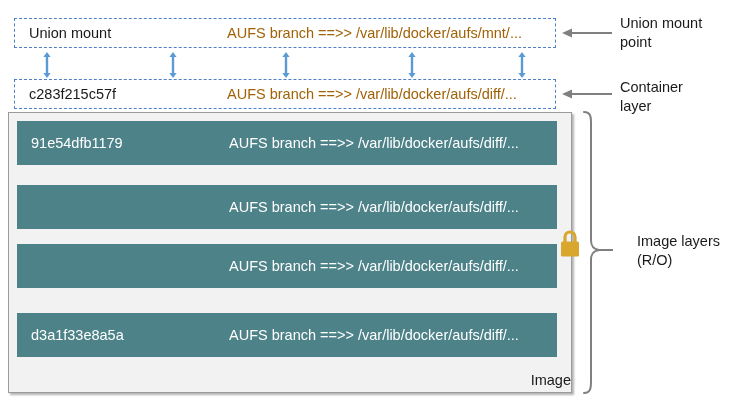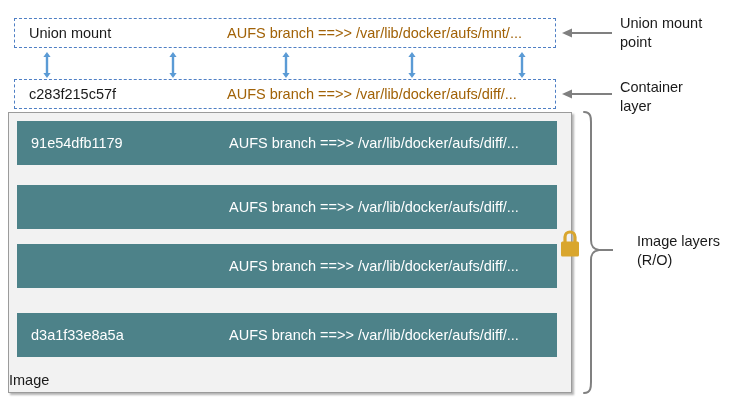--- a/index.html
+++ b/index.html
@@ -101,21 +101,21 @@
     font-size: 14.5px;
     color: #ffffff;
     white-space: nowrap;
   }
 
   #image-caption {
     position: absolute;
     left: 0;
     bottom: 4px;
     width: 100%;
-    text-align: left;
+    text-align: right;
     font-size: 14.5px;
     color: #1a1a1a;
   }
 
   
   #lock-icon {
     position: absolute;
     left: 557px;
     top: 228px;
     width: 26px;

